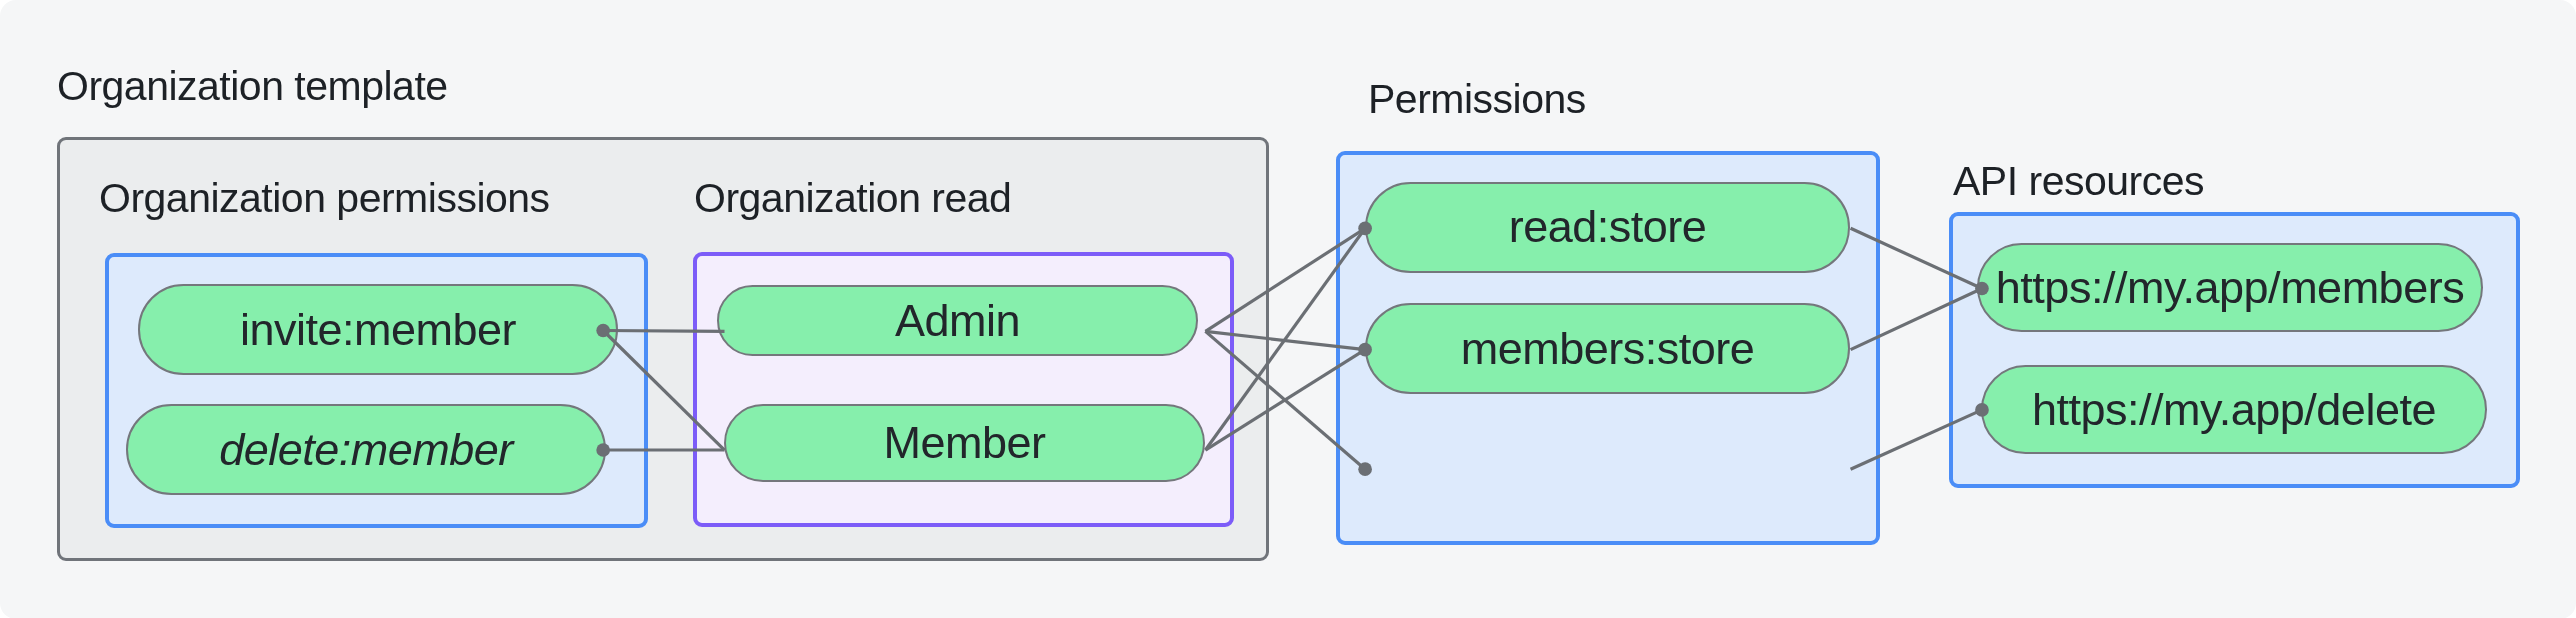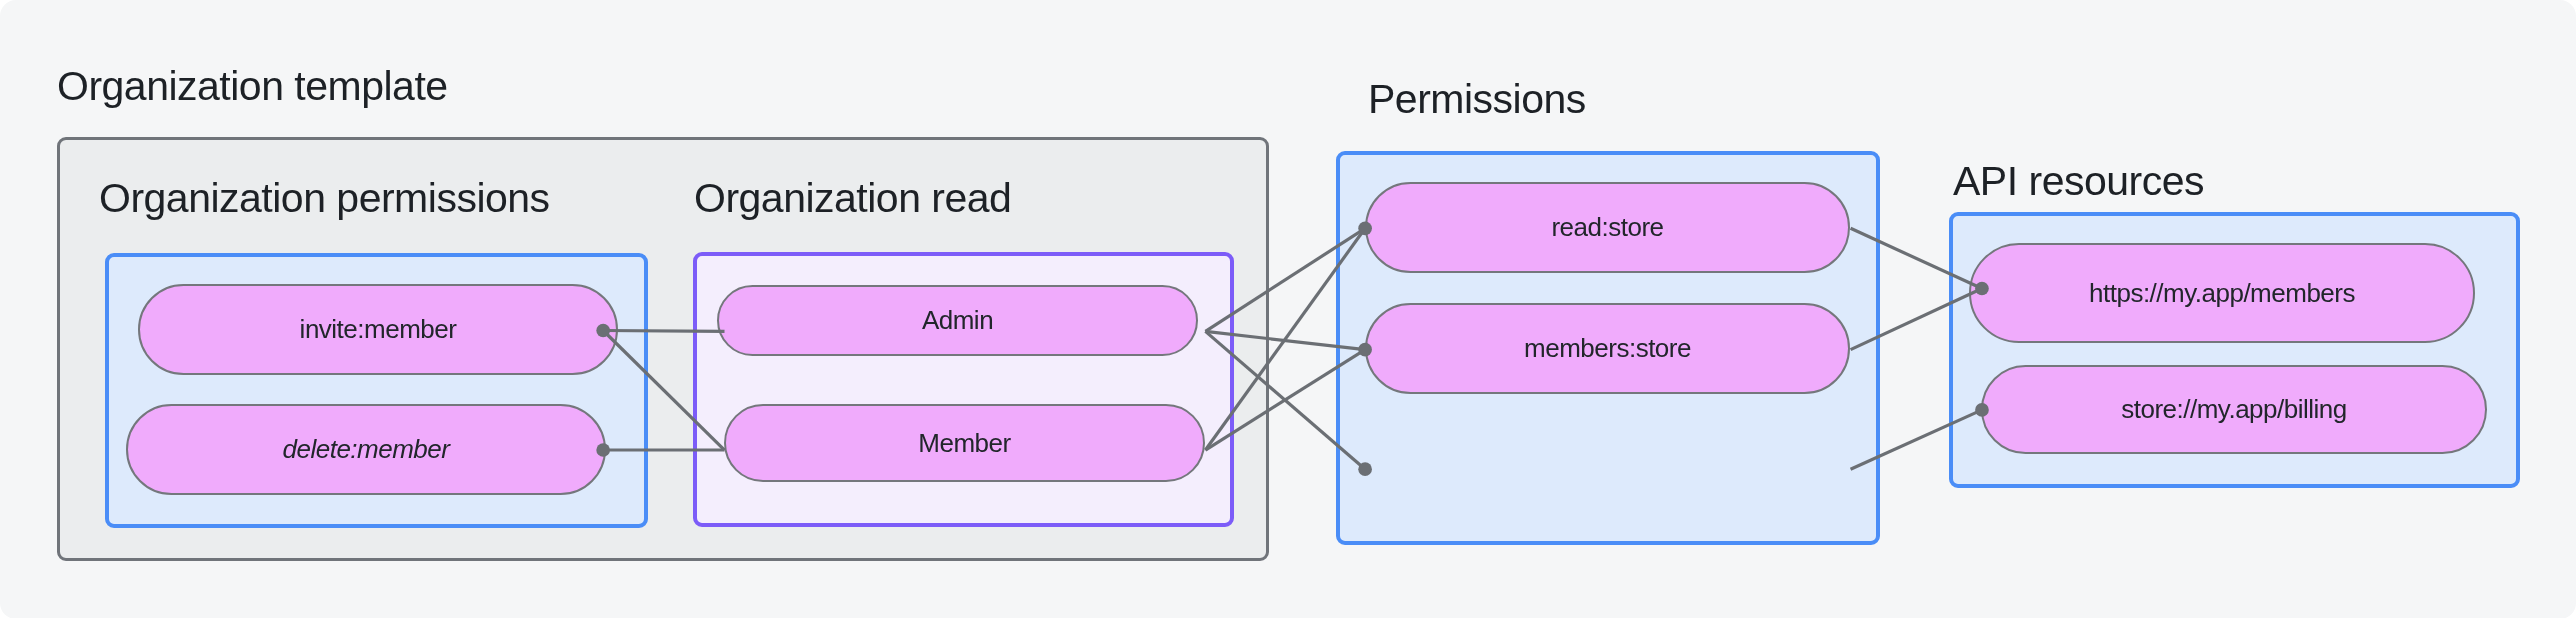--- a/index.html
+++ b/index.html
@@ -45,38 +45,38 @@
     background:var(--purple_fill, #f4eefd);
     border:4.6px solid var(--accent_purple, #7c5cf8);
   }
   #org-permissions-box { left:89px;   top:253px; width:543px; height:275px;margin-left:16px; }
   #org-roles-box       { left:693px;  top:252px; width:541px; height:275px; }
   #permissions-box     { left:1336px; top:151px; width:544px; height:394px; }
   #api-resources-box   { left:1949px; top:212px; width:571px; height:276px; }
 
   .pill {
     position:absolute;
-    background:#f0abfc;
+    background:#86efac;
     border:2.7px solid var(--pill_border, #74777c);
     border-radius:912px;
     box-sizing:border-box;
     display:flex; align-items:center; justify-content:center;
-    font-size:26px;
+    font-size:45px;
     color:var(--pill_text, #22262b);
     letter-spacing:-0.5px;
     white-space:nowrap;
   }
   #pill-invite  { left:29px; top:27px;  width:480px; height:91px; }
   #pill-delete  { left:17px; top:147px; width:480px; height:91px;font-style:italic; }
   #pill-admin   { left:20px; top:29px;  width:481px; height:71px; }
   #pill-member  { left:27px; top:148px; width:481px; height:78px; }
   #pill-read    { left:25px; top:26.5px;  width:485px; height:91px; }
   #pill-update  { left:25px; top:148px; width:485px; height:91px; }
   #pill-manage  { left:25px; top:267px; width:485px; height:91px; }
-  #pill-members { left:16px; top:27px;  width:506px; height:100px;text-align:center;  }
+  #pill-members { left:24px; top:27px;  width:506px; height:89px;text-align:center;  }
   #pill-billing { left:28px; top:149px; width:506px; height:89px;  }
 
   .connectors {
     position:absolute; left:0; top:0;
     width:2576px; height:619px;
     pointer-events:none;
   }
 </style>
 </head>
 <body>
@@ -105,21 +105,21 @@
     <div class="pill" id="pill-member">Member</div>
   </div>
 
   <div class="box blue-box" id="permissions-box">
     <div class="pill" id="pill-read">read:store</div>
     <div class="pill" id="pill-update">members:store</div>
   </div>
 
   <div class="box blue-box" id="api-resources-box">
     <div class="pill" id="pill-members">https://my.app/members</div>
-    <div class="pill" id="pill-billing">store://my.app/billing</div>
+    <div class="pill" id="pill-billing">https://my.app/delete</div>
   </div>
 
   <svg class="connectors" viewBox="0 0 2823 678">
       <line x1="661" y1="362" x2="794" y2="363" stroke="#6b6f74" stroke-width="3.5"></line>
       <line x1="661" y1="362" x2="794" y2="493" stroke="#6b6f74" stroke-width="3.5"></line>
       <line x1="661" y1="493" x2="794" y2="493" stroke="#6b6f74" stroke-width="3.5"></line>
       <line x1="1321" y1="363" x2="1496" y2="250" stroke="#6b6f74" stroke-width="3.5"></line>
       <line x1="1321" y1="363" x2="1496" y2="383" stroke="#6b6f74" stroke-width="3.5"></line>
       <line x1="1321" y1="363" x2="1496" y2="514" stroke="#6b6f74" stroke-width="3.5"></line>
       <line x1="1321" y1="493" x2="1496" y2="250" stroke="#6b6f74" stroke-width="3.5"></line>

